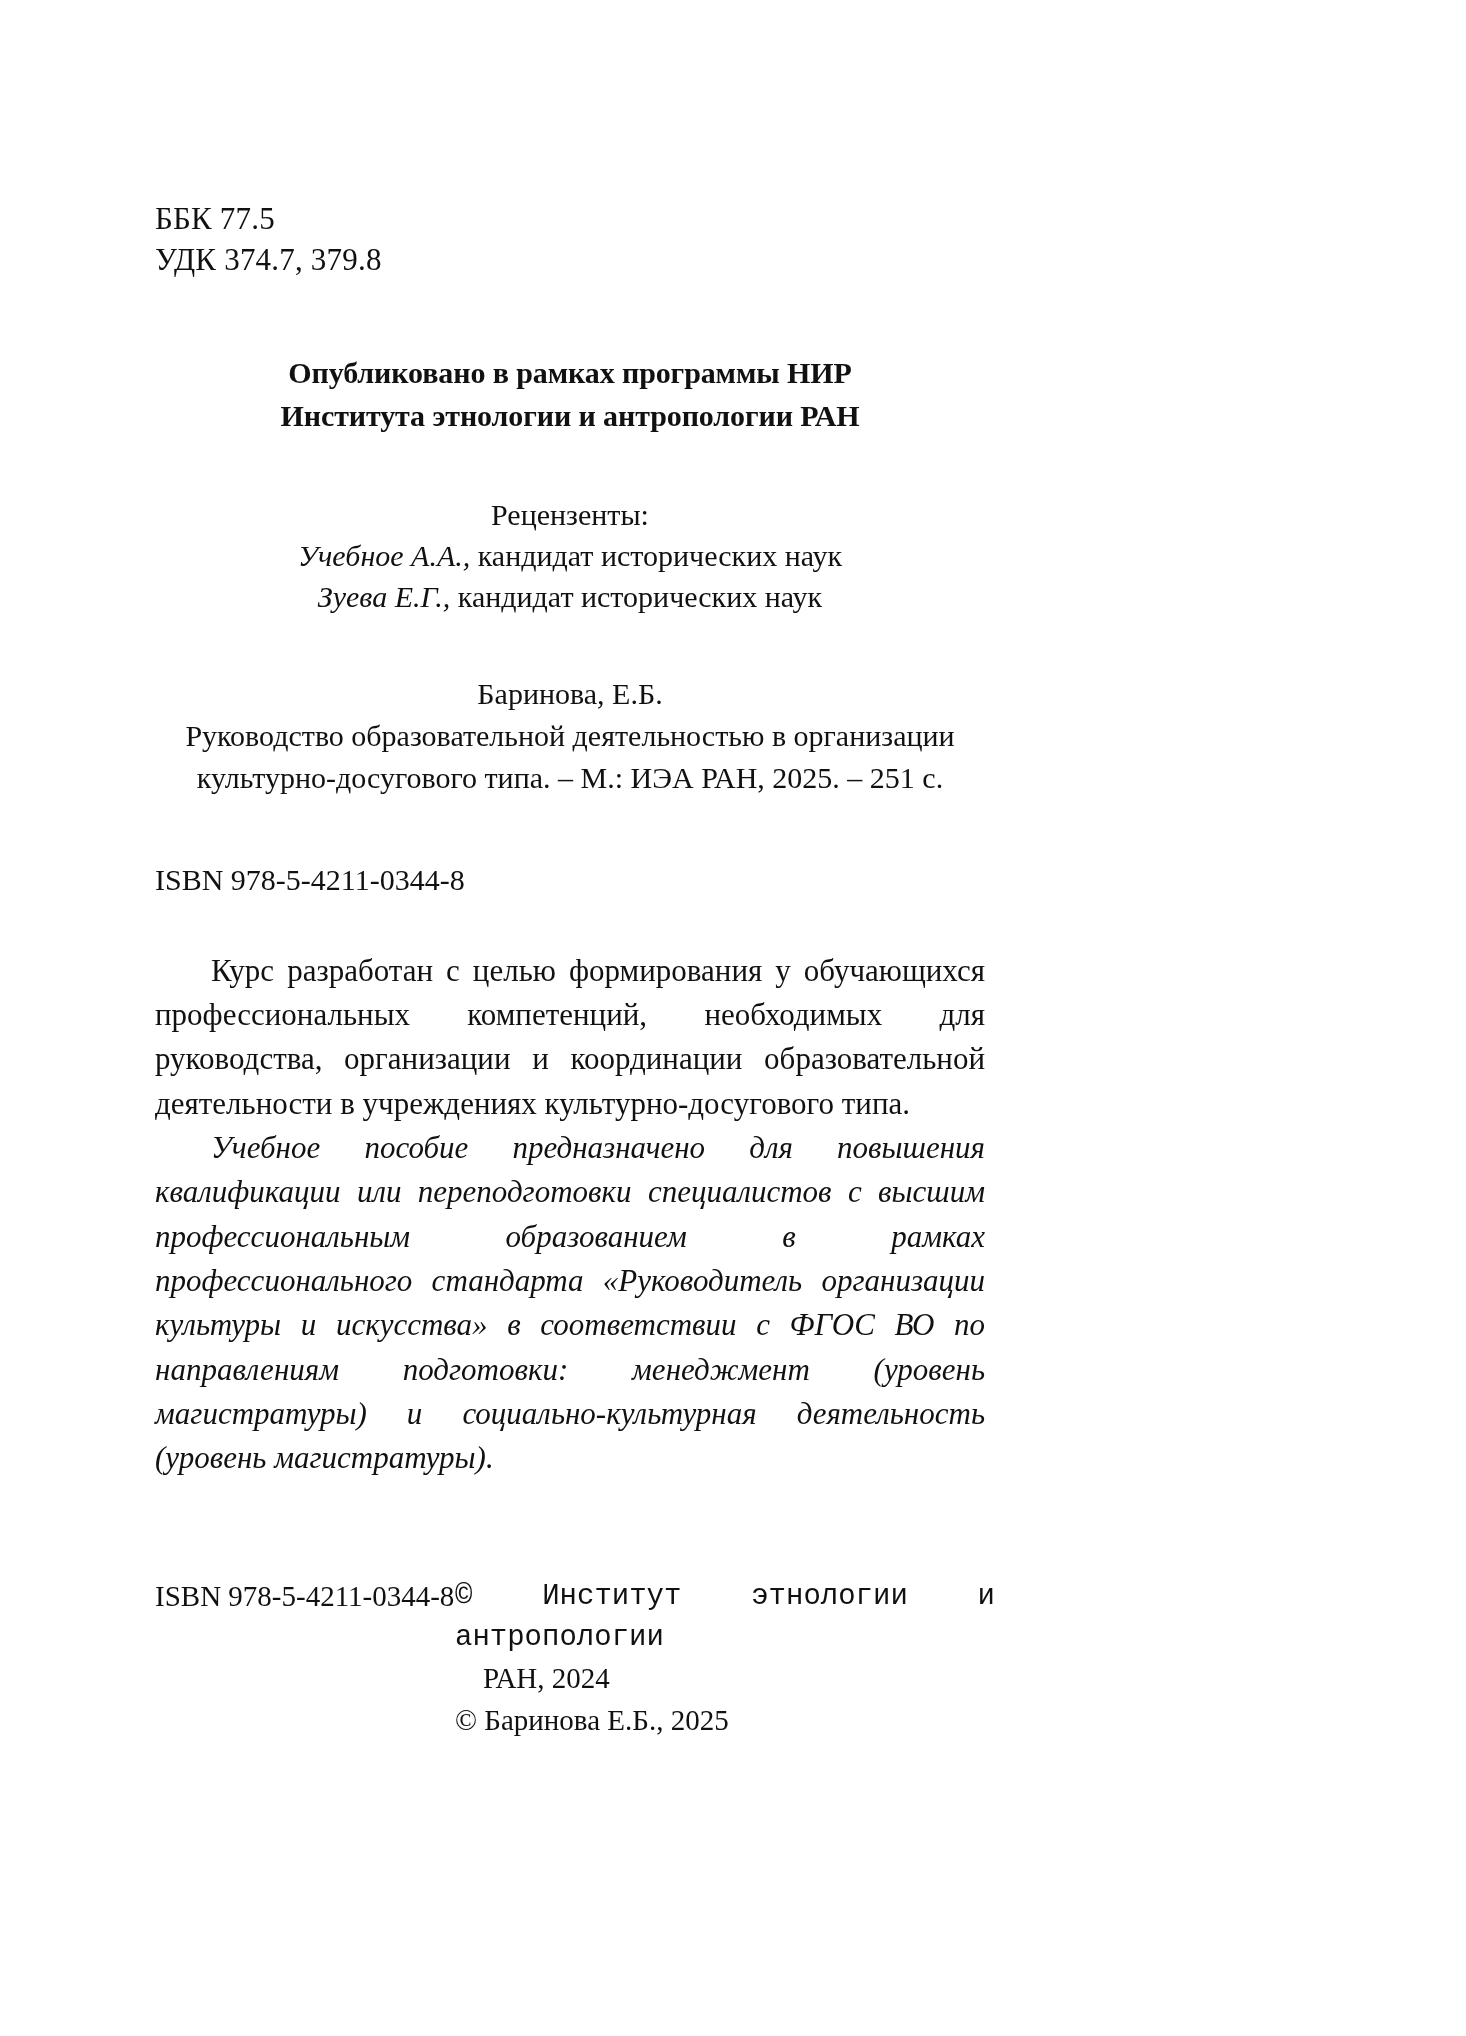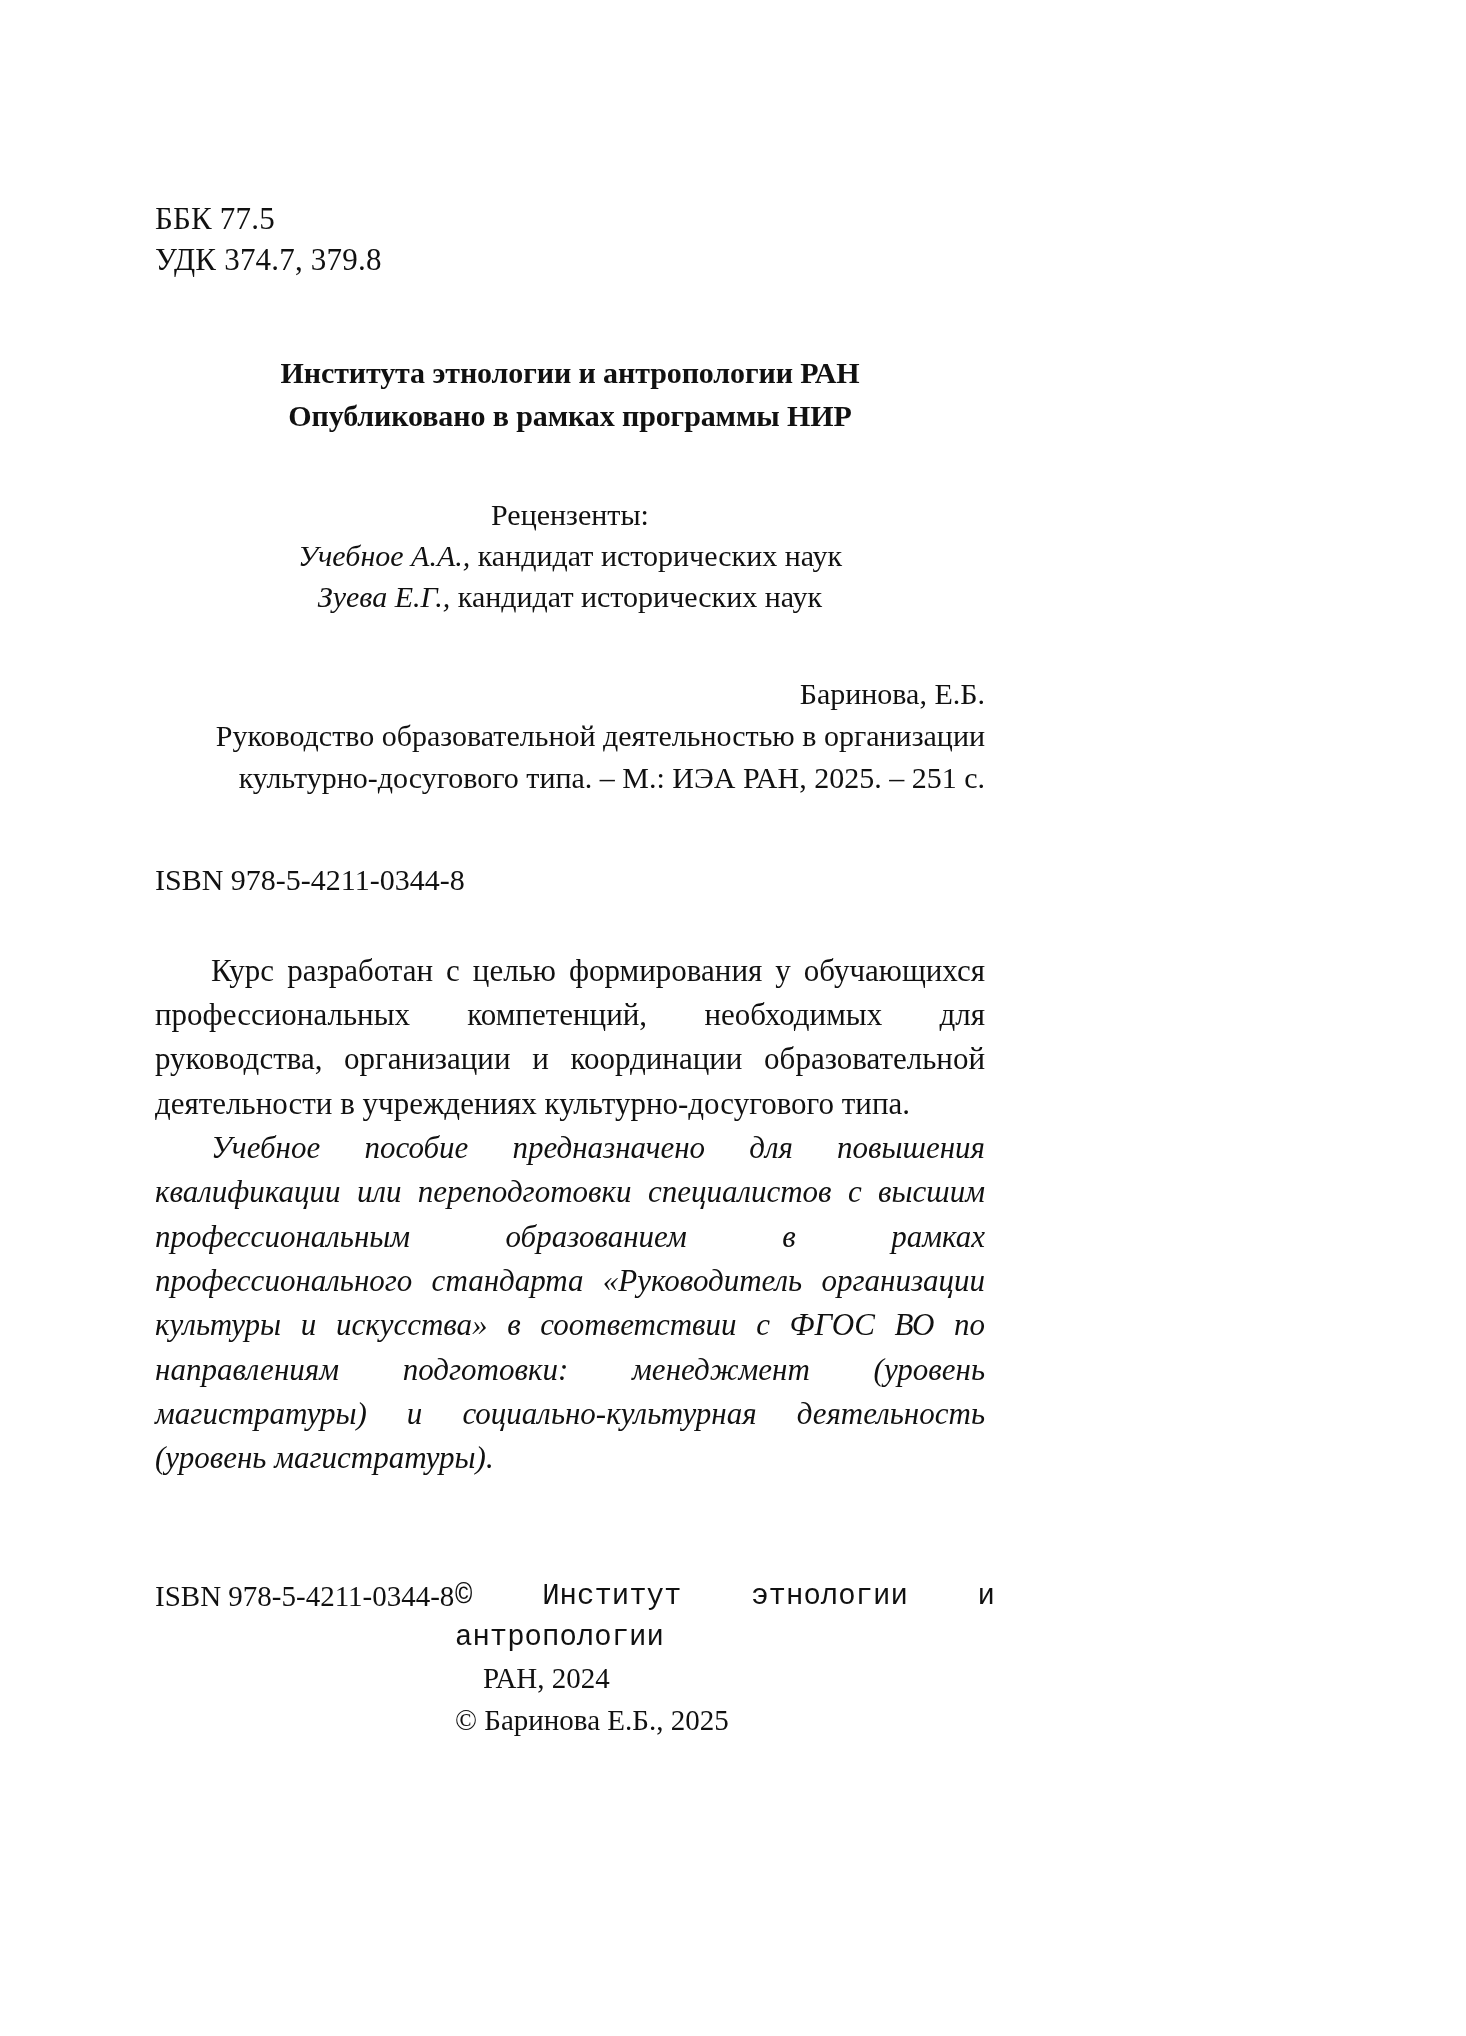--- a/index.html
+++ b/index.html
@@ -59,21 +59,21 @@
   }
   .reviewers .name {
     font-style: italic;
   }
 
   
   .biblio {
     margin-top: 55px;
     font-size: 30px;
     line-height: 1.40;
-    text-align: right;
+    text-align: center;
   }
 
   
   .isbn-main {
     margin-top: 60px;
     font-size: 30px;
     line-height: 1.4;
   }
 
   
@@ -135,22 +135,22 @@
 <div class="page">
 
   <div class="content">
 
     <div class="codes">
       <div>ББК 77.5</div>
       <div>УДК 374.7, 379.8</div>
     </div>
 
     <div class="program">
+      <div>Опубликовано в рамках программы НИР</div>
       <div>Института этнологии и антропологии РАН</div>
-      <div>Опубликовано в рамках программы НИР</div>
     </div>
 
     <div class="reviewers">
       <div>Рецензенты:</div>
       <div>
         <span class="name">Учебное А.А.,</span><span> кандидат исторических наук</span>
       </div>
       <div>
         <span class="name">Зуева Е.Г.,</span><span> кандидат исторических наук</span>
       </div>

